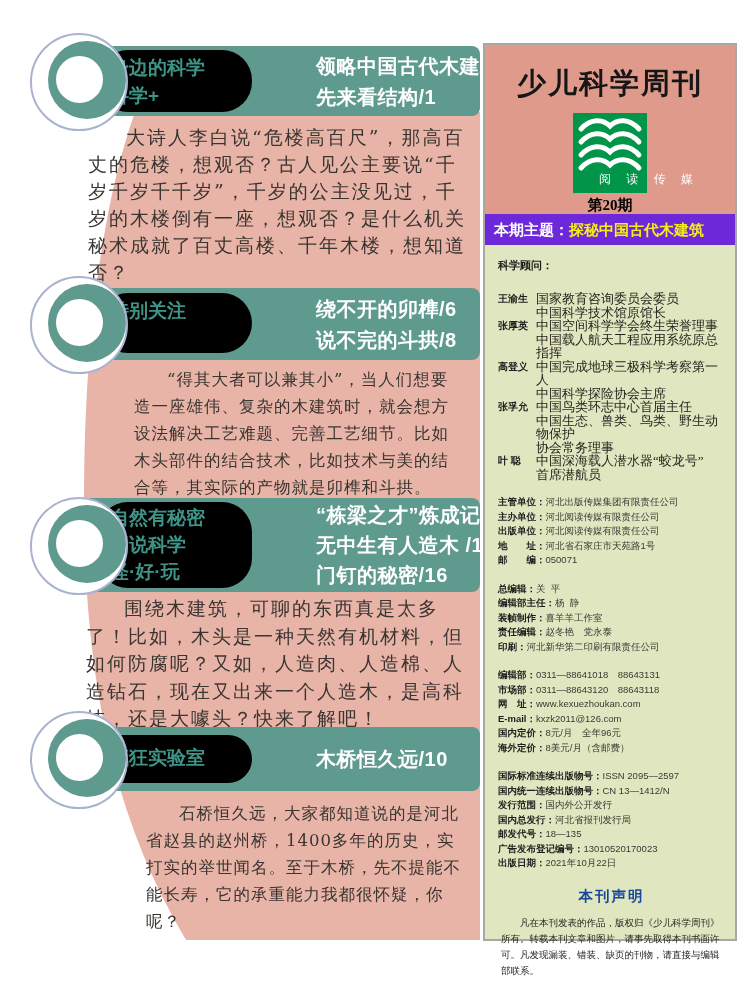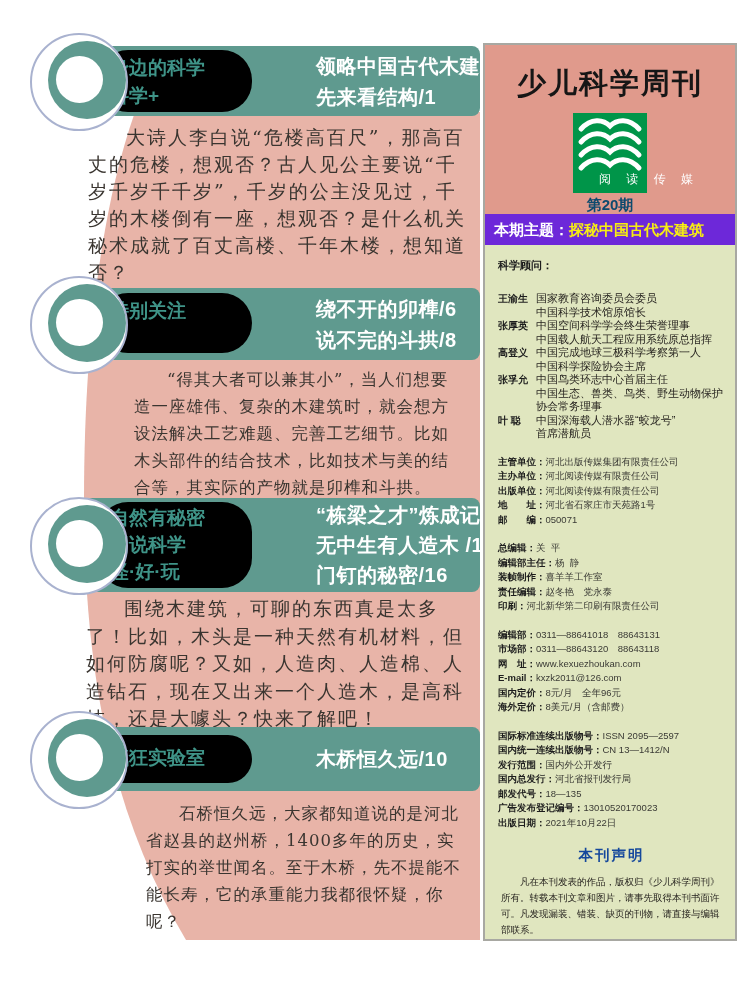--- a/index.html
+++ b/index.html
@@ -75,32 +75,32 @@
   .masthead {
     padding-top:19px; font-size:29px; font-weight:bold; color:#161616;
     letter-spacing:2px; white-space:nowrap;
   }
   .logo { width:74px; height:80px; margin:9px auto 3px auto; background:#009549; position:relative; }
   .logo svg { display:block; }
   .logo-caption {
     position:absolute; bottom:5px; left:12px; right:0; color:#ffffff;
     font-size:12px; letter-spacing:6px; text-indent:6px; white-space:nowrap;padding-left:8px;
   }
-  .issue { font-family:Liberation Sans, sans-serif; font-weight:bold; font-size:15px; color:#0c4a6e; }
+  .issue { font-family:Liberation Serif, serif; font-weight:bold; font-size:15px; color:#000000; }
   .theme-bar {
     background:#6d28d9; height:31px; line-height:31px; padding-left:9px;
     font-size:15px; font-weight:bold; color:#ffffff; white-space:nowrap;
   }
   .theme-bar .theme-value { color:#f7ee12; }
   .panel-body { padding:13px 10px 0 13px; color:#1d1d1d; }
 
   .advisors-heading { font-weight:bold; font-size:11px; margin-bottom:19px; }
   .advisor { display:flex; }
   .advisor .name { width:38px; flex:none; font-weight:bold; font-size:10px; line-height:13.5px; }
-  .advisor .roles { font-family:Liberation Sans, sans-serif; font-size:11px; line-height:13.5px; color:#26231f; }
+  .advisor .roles { font-family:Liberation Serif, serif; font-size:13px; line-height:13.5px; color:#26231f; }
 
   .info-block { margin-top:14px; }
   .row { display:flex; line-height:14.5px; font-size:9.5px; }
   .row .lbl { font-weight:bold; white-space:pre; flex:none; }
   .row .val { color:#3a3a35; white-space:pre; }
 
   .statement { margin-top:16px; }
   .statement-heading {
     text-align:center; color:#15489c; font-weight:bold; font-size:14.5px; letter-spacing:2px;
   }

